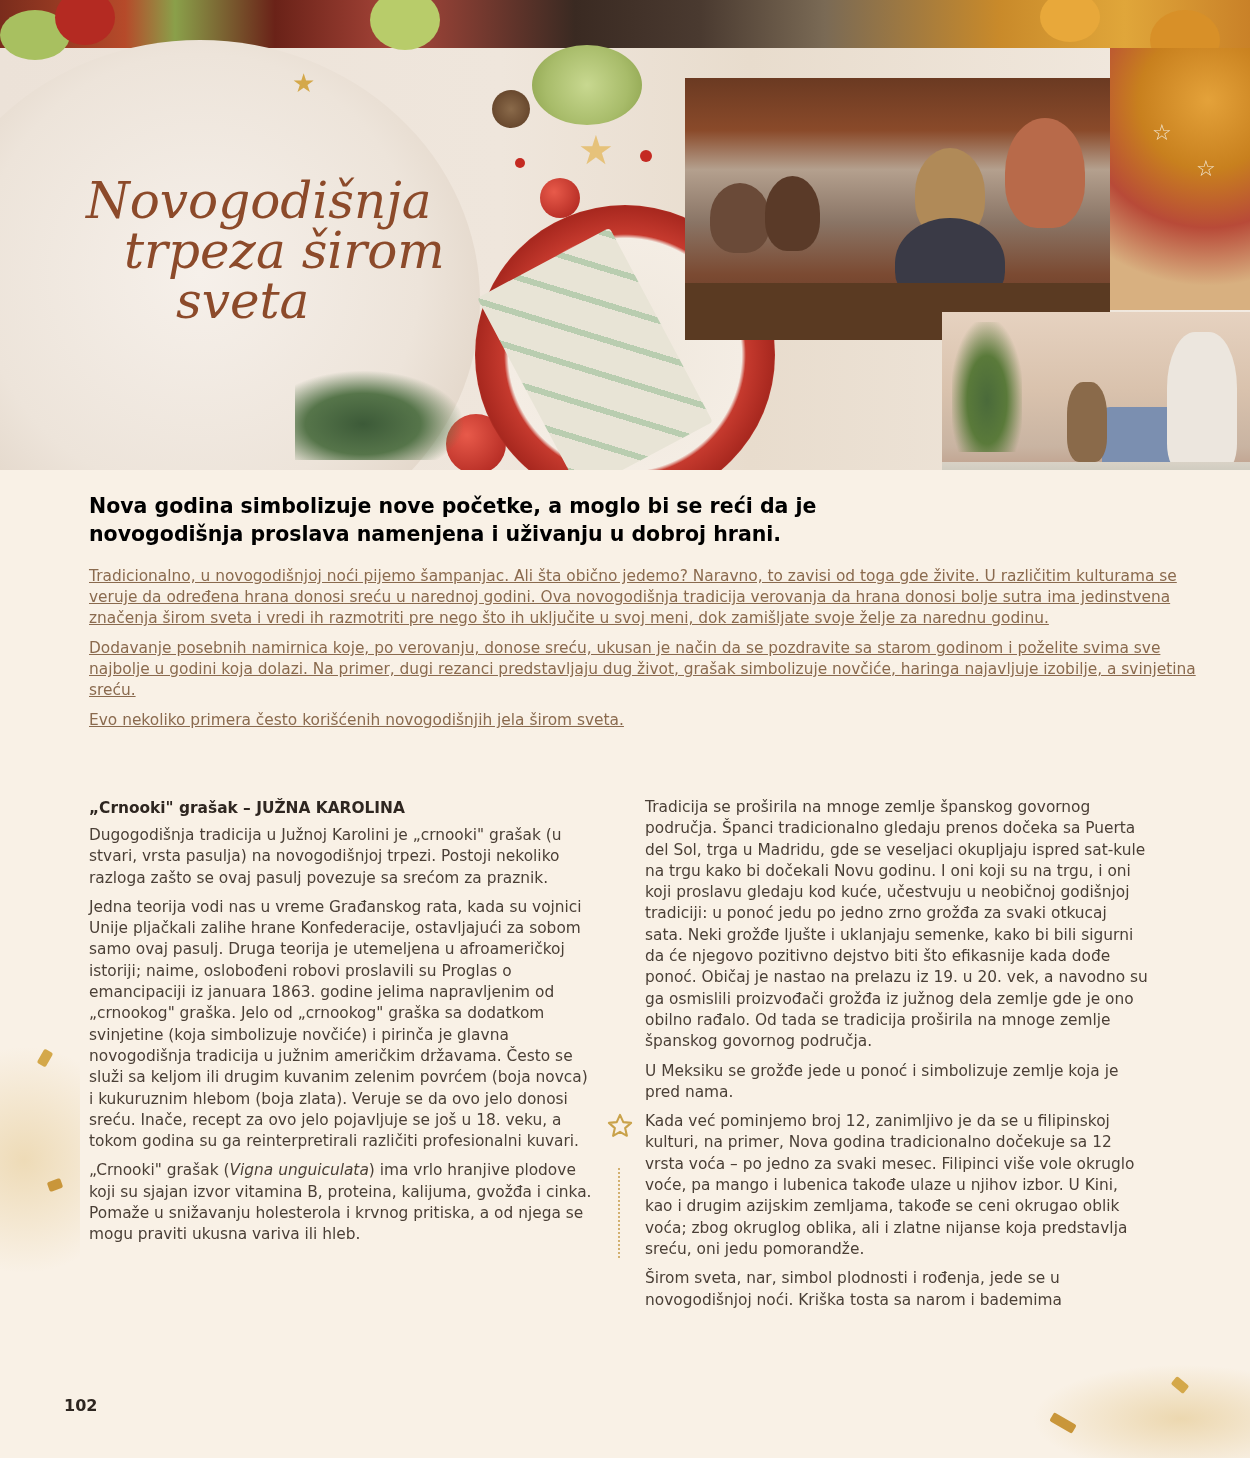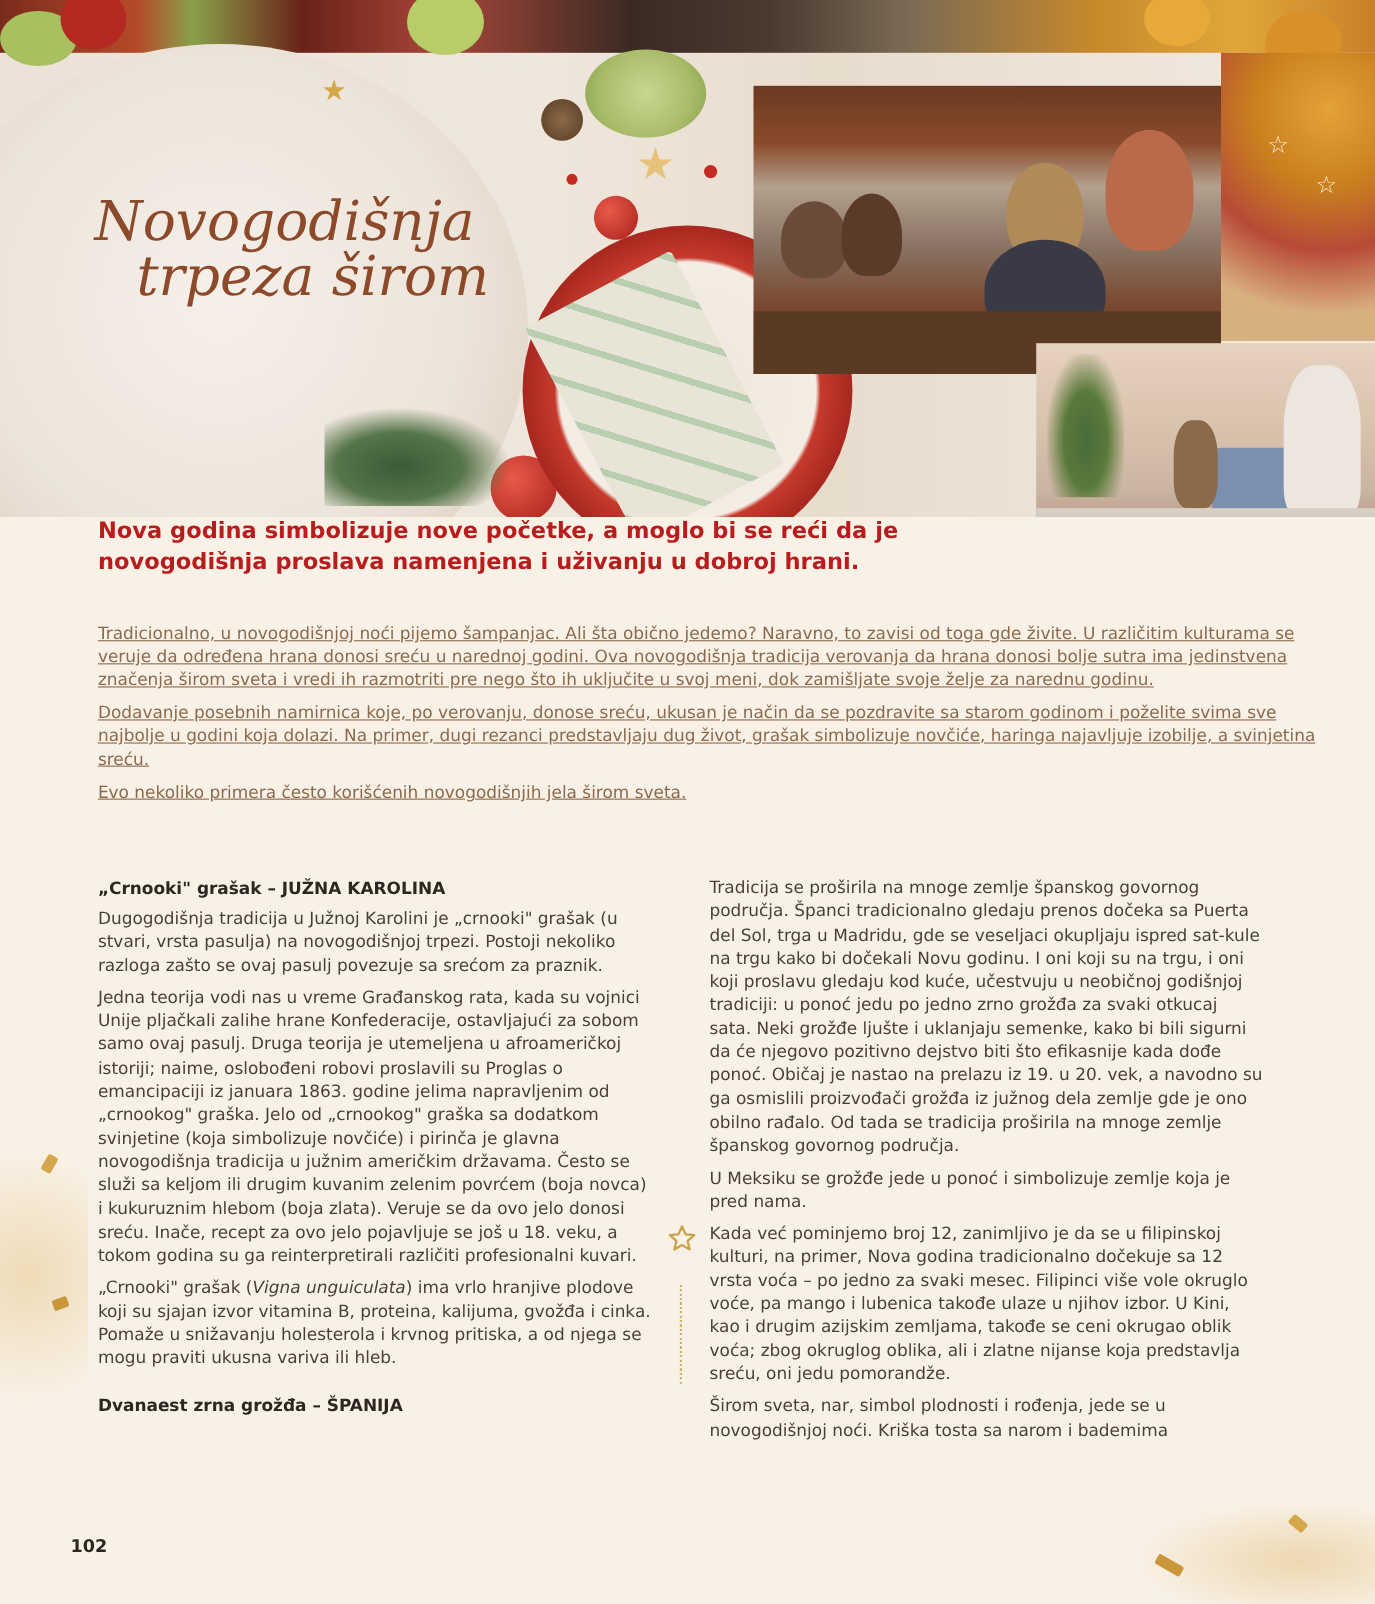--- a/index.html
+++ b/index.html
@@ -59,22 +59,22 @@
   }
   .photo2 .tree { position: absolute; left: 10px; top: 10px; width: 70px; height: 130px;
     background: radial-gradient(ellipse at 50% 60%, #4a6a3a 0%, #5a7a3a 40%, rgba(90,122,58,0) 75%); }
   .photo2 .sofa { position: absolute; left: 160px; top: 95px; width: 90px; height: 80px; background: #7b8fb0; border-radius: 8px; }
   .photo2 .table { position: absolute; left: 0; top: 150px; width: 308px; height: 74px; background: linear-gradient(180deg, #d9d2c6, #8aa096); }
   .right-food {
     position: absolute; left: 1110px; top: 48px; width: 140px; height: 262px;
     background: radial-gradient(circle at 70% 20%, #e4a23a 0%, #c8801e 30%, #b84a38 55%, #d8b080 80%);
   }
   .lead {
-    position: absolute; left: 89px; top: 468px; width: 850px;
-    color: #b91c1c; font-weight: bold; font-size: 20.5px; line-height: 28px;
+    position: absolute; left: 89px; top: 492px; width: 850px;
+    color: #000000; font-weight: bold; font-size: 20.5px; line-height: 28px;
   }
   .intro {
     position: absolute; left: 89px; top: 566px; width: 1110px;
     color: #8a6a4e; font-size: 15.4px; line-height: 21px;
   }
   .intro p { margin: 0 0 9px 0; text-decoration: underline; }
   .col {
     position: absolute; width: 520px; color: #4a3f36; font-size: 15.4px; line-height: 21.3px;
   }
   .col p { margin: 0 16px 8px 0; }
@@ -122,20 +122,21 @@
   <div class="pine"></div>
 
   <span class="star-deco" style="left:292px;top:70px;">★</span>
   <span class="star-deco" style="left:578px;top:130px;font-size:40px;color:#e6c27a;">★</span>
   <span class="star-deco" style="left:1152px;top:122px;font-size:22px;color:#f2e6d0;">☆</span>
   <span class="star-deco" style="left:1196px;top:158px;font-size:22px;color:#f2e6d0;">☆</span>
 
   <div class="title">
     <div class="l1">Novogodišnja</div>
     <div class="l2">trpeza širom</div>
+    <div class="l3">sveta</div>
   </div>
 
   <div class="photo1">
     <div class="person" style="left:25px;top:105px;width:60px;height:70px;background:#6a4a38;"></div>
     <div class="person" style="left:80px;top:98px;width:55px;height:75px;background:#5a3a28;"></div>
     <div class="person" style="left:230px;top:70px;width:70px;height:90px;background:#b08a58;"></div>
     <div class="person" style="left:210px;top:140px;width:110px;height:90px;background:#3a3a46;"></div>
     <div class="person" style="left:320px;top:40px;width:80px;height:110px;background:#b86a4a;"></div>
     <div style="position:absolute;left:0;top:205px;width:425px;height:57px;background:#5a3a22;"></div>
   </div>
@@ -156,21 +157,20 @@
   <p>Dodavanje posebnih namirnica koje, po verovanju, donose sreću, ukusan je način da se pozdravite sa starom godinom i poželite svima sve najbolje u godini koja dolazi. Na primer, dugi rezanci predstavljaju dug život, grašak simbolizuje novčiće, haringa najavljuje izobilje, a svinjetina sreću.</p>
   <p>Evo nekoliko primera često korišćenih novogodišnjih jela širom sveta.</p>
 </div>
 
 <div class="col col-left">
   <h3>„Crnooki" grašak – JUŽNA KAROLINA</h3>
   <p>Dugogodišnja tradicija u Južnoj Karolini je „crnooki" grašak (u stvari, vrsta pasulja) na novogodišnjoj trpezi. Postoji nekoliko razloga zašto se ovaj pasulj povezuje sa srećom za praznik.</p>
   <p>Jedna teorija vodi nas u vreme Građanskog rata, kada su vojnici Unije pljačkali zalihe hrane Konfederacije, ostavljajući za sobom samo ovaj pasulj. Druga teorija je utemeljena u afroameričkoj istoriji; naime, oslobođeni robovi proslavili su Proglas o emancipaciji iz januara 1863. godine jelima napravljenim od „crnookog" graška. Jelo od „crnookog" graška sa dodatkom svinjetine (koja simbolizuje novčiće) i pirinča je glavna novogodišnja tradicija u južnim američkim državama. Često se služi sa keljom ili drugim kuvanim zelenim povrćem (boja novca) i kukuruznim hlebom (boja zlata). Veruje se da ovo jelo donosi sreću. Inače, recept za ovo jelo pojavljuje se još u 18. veku, a tokom godina su ga reinterpretirali različiti profesionalni kuvari.</p>
   <p><span>„Crnooki" grašak (</span><em>Vigna unguiculata</em><span>) ima vrlo hranjive plodove koji su sjajan izvor vitamina B, proteina, kalijuma, gvožđa i cinka. Pomaže u snižavanju holesterola i krvnog pritiska, a od njega se mogu praviti ukusna variva ili hleb.</span></p>
   <div class="spacer"></div>
-  <h3>Dvanaest zrna grožđa – ŠPANIJA</h3>
 </div>
 
 <div class="col col-right">
   <p>Tradicija se proširila na mnoge zemlje španskog govornog područja. Španci tradicionalno gledaju prenos dočeka sa Puerta del Sol, trga u Madridu, gde se veseljaci okupljaju ispred sat-kule na trgu kako bi dočekali Novu godinu. I oni koji su na trgu, i oni koji proslavu gledaju kod kuće, učestvuju u neobičnoj godišnjoj tradiciji: u ponoć jedu po jedno zrno grožđa za svaki otkucaj sata. Neki grožđe ljušte i uklanjaju semenke, kako bi bili sigurni da će njegovo pozitivno dejstvo biti što efikasnije kada dođe ponoć. Običaj je nastao na prelazu iz 19. u 20. vek, a navodno su ga osmislili proizvođači grožđa iz južnog dela zemlje gde je ono obilno rađalo. Od tada se tradicija proširila na mnoge zemlje španskog govornog područja.</p>
   <p>U Meksiku se grožđe jede u ponoć i simbolizuje zemlje koja je pred nama.</p>
   <p>Kada već pominjemo broj 12, zanimljivo je da se u filipinskoj kulturi, na primer, Nova godina tradicionalno dočekuje sa 12 vrsta voća – po jedno za svaki mesec. Filipinci više vole okruglo voće, pa mango i lubenica takođe ulaze u njihov izbor. U Kini, kao i drugim azijskim zemljama, takođe se ceni okrugao oblik voća; zbog okruglog oblika, ali i zlatne nijanse koja predstavlja sreću, oni jedu pomorandže.</p>
   <p>Širom sveta, nar, simbol plodnosti i rođenja, jede se u novogodišnjoj noći. Kriška tosta sa narom i bademima</p>
 </div>
 
 <span class="star-icon">

